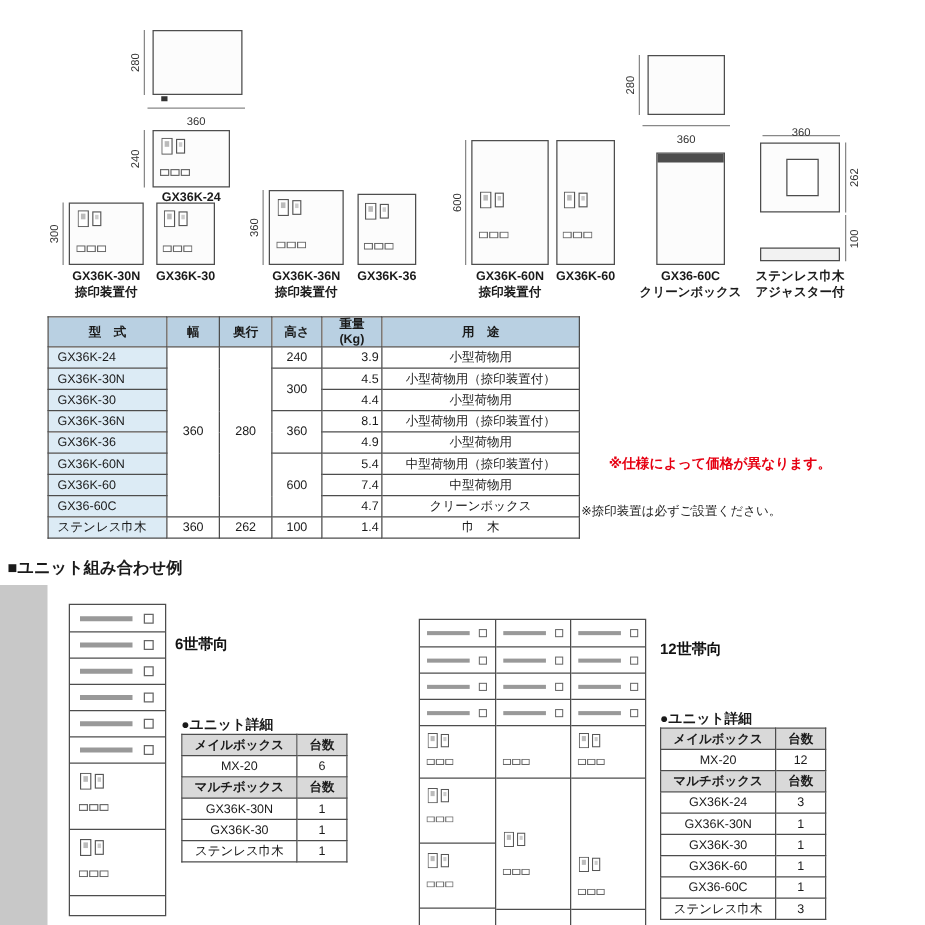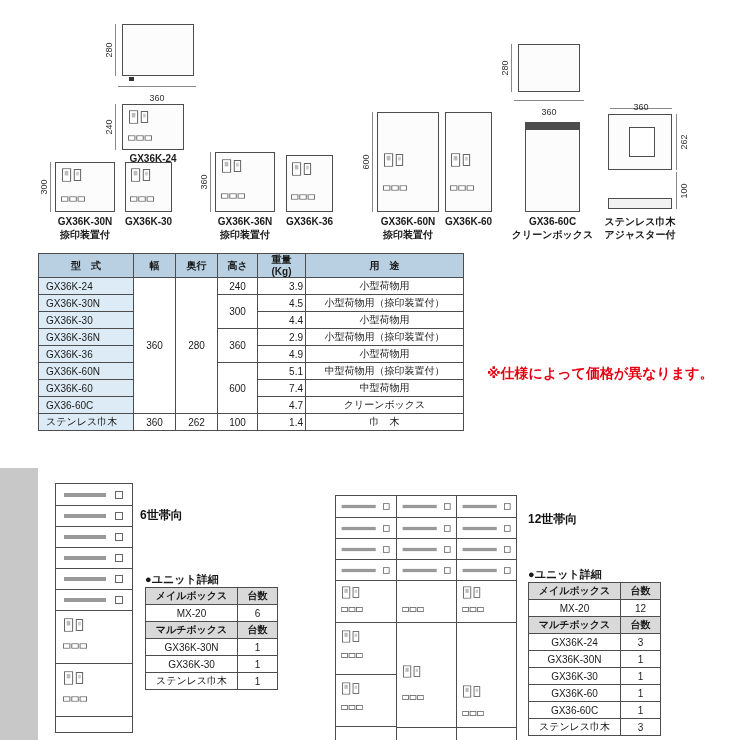--- a/index.html
+++ b/index.html
@@ -22,21 +22,21 @@
   .boxlabel { position: absolute; text-align: center; font-size: 10px; font-weight: 700; line-height: 1.3; }
   .boxlabel span { display: block; }
 
   .spec { position: absolute; border-collapse: collapse; table-layout: fixed; font-size: 10px; padding-left: 20px; }
   .spec th, .spec td { border: 1px solid #4d4d4d; height: 17px; padding: 0 2px; text-align: center; overflow: hidden; }
   .spec th { background: #b9d0e2; font-weight: 700; }
   .spec th.wh { white-space: pre-line; line-height: 1.15; }
   .spec td.model { background: #dcebf5; text-align: left; padding-left: 7px; }
   .spec td.wt { text-align: right; padding-left: 13px; }
 
-  .note-red { position: absolute; color: #e60012; font-size: 14px; font-weight: 700; line-height: 1.5; }
+  .note-red { position: absolute; color: #e60012; font-size: 11px; font-weight: 700; line-height: 1.5; }
   .note-black { position: absolute; color: #222; font-size: 10px; line-height: 1.45; }
 
   .heading { position: absolute; font-size: 13px; font-weight: 700; }
   .grayband { position: absolute; background: #c8c8c8; }
 
   .tower { position: absolute; border: 1px solid #4d4d4d; background: #fff; width: 78px; }
   .tower > div + div { border-top: 1px solid #4d4d4d; }
   .mailcell { position: relative; display: flex; align-items: center; justify-content: center; }
   .multicell, .skirtcell { position: relative; }
 
@@ -246,32 +246,32 @@
       <td>小型荷物用（捺印装置付）</td>
     </tr>
     <tr>
       <td class="model">GX36K-30</td>
       <td class="wt">4.4</td>
       <td>小型荷物用</td>
     </tr>
     <tr>
       <td class="model">GX36K-36N</td>
       <td rowspan="2">360</td>
-      <td class="wt">2.9</td>
+      <td class="wt">8.1</td>
       <td>小型荷物用（捺印装置付）</td>
     </tr>
     <tr>
       <td class="model">GX36K-36</td>
       <td class="wt">4.9</td>
       <td>小型荷物用</td>
     </tr>
     <tr>
       <td class="model">GX36K-60N</td>
       <td rowspan="3">600</td>
-      <td class="wt">5.1</td>
+      <td class="wt">5.4</td>
       <td>中型荷物用（捺印装置付）</td>
     </tr>
     <tr>
       <td class="model">GX36K-60</td>
       <td class="wt">7.4</td>
       <td>中型荷物用</td>
     </tr>
     <tr>
       <td class="model">GX36-60C</td>
       <td class="wt">4.7</td>
@@ -285,22 +285,24 @@
       <td class="wt">1.4</td>
       <td>巾　木</td>
     </tr>
   </tbody>
     </table>
 
   <div class="note-red" style="left:487px;top:347px">
     <div>※仕様によって価格が異なります。</div>
   </div>
   <div class="note-black" style="left:465px;top:387px">
-  </div>
-
+    <div>※捺印装置は必ずご設置ください。</div>
+  </div>
+
+  <div class="heading" style="left:6px;top:429px">■ユニット組み合わせ例</div>
   <div class="grayband" style="left:0;top:452px;width:38px;height:288px"></div>
 
   <div class="tower" style="left:55px;top:467px">
     <div class="mailcell" style="height:21px">
         <svg width="66" height="14" viewBox="0 0 64 14">
           <use href="#sym-slot"></use>
         </svg>
       </div>
     <div class="mailcell" style="height:21px">
         <svg width="66" height="14" viewBox="0 0 64 14">

